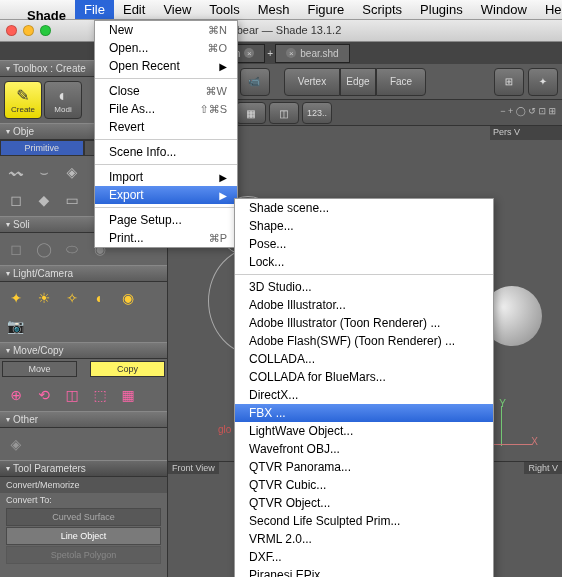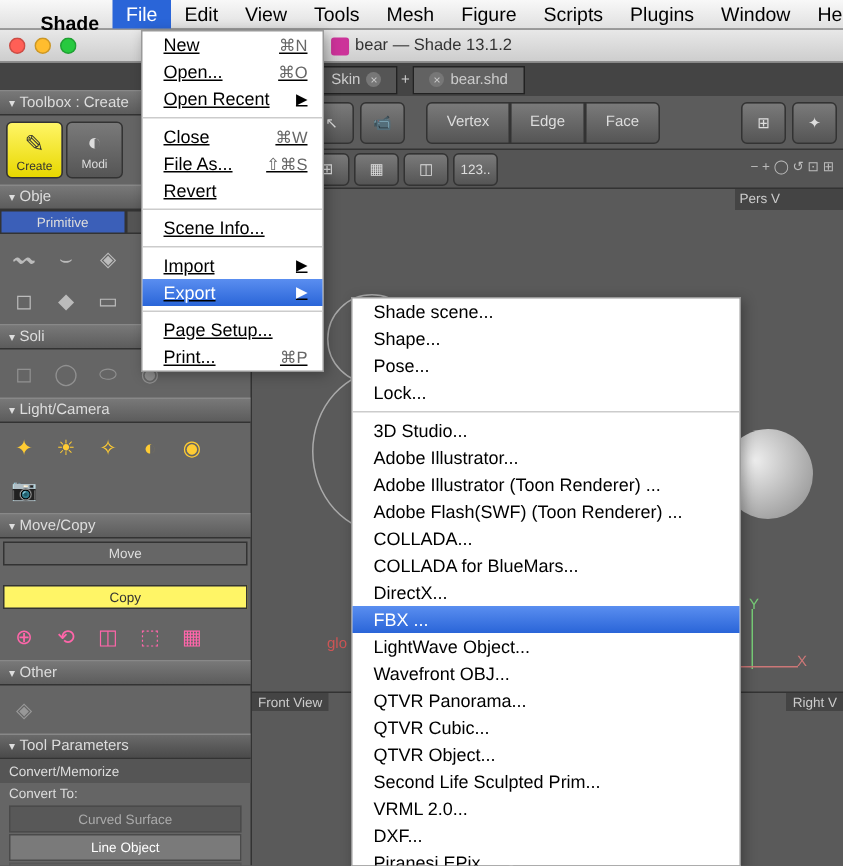--- a/index.html
+++ b/index.html
@@ -43,33 +43,33 @@
 .panel-header { background: linear-gradient(#787878,#5c5c5c); padding: 2px 6px; font-size: 10px; border-top: 1px solid #888; border-bottom: 1px solid #333; display: flex; align-items: center; gap: 3px; }
 .panel-header::before { content: "▾"; font-size: 8px; }
 .tool-row { display: flex; gap: 2px; padding: 4px; }
 .tool-btn { width: 38px; height: 38px; border: 1px solid #333; border-radius: 4px; background: linear-gradient(#7a7a7a,#555); display: flex; flex-direction: column; align-items: center; justify-content: center; font-size: 8px; color: #ddd; }
 .tool-btn.active { background: linear-gradient(#fff566,#e8d800); color: #333; }
 .sub-tabs { display: flex; background: #555; }
 .sub-tab { flex: 1; padding: 2px; text-align: center; font-size: 9px; border: 1px solid #333; }
 .sub-tab.active { background: #3b5fb8; }
 .icon-grid { display: flex; flex-wrap: wrap; gap: 4px; padding: 4px; }
 .icon-cell { width: 24px; height: 24px; display: flex; align-items: center; justify-content: center; color: #bbb; font-size: 14px; }
-.move-copy-row { display: flex; padding: 2px; gap: 13px; flex-direction: column; }
+.move-copy-row { display: flex; padding: 2px; gap: 13px; }
 .mc-btn { flex: 1; padding: 2px; font-size: 9px; text-align: center; border: 1px solid #333; background: #666; }
 .mc-btn.active { background: #fff566; color: #333; }
 .convert-item { padding: 3px 12px; font-size: 9px; color: #aaa; border: 1px solid #4a4a4a; margin: 1px 6px; background: #585858; text-align: center; }
 .convert-item.sel { background: #7a7a7a; color: #fff; }
 
 
 .viewport-area { position: absolute; left: 168px; top: 100px; right: 0; bottom: 0; background: #5a5a5a; }
 .vp-header { position: absolute; font-size: 9px; color: #ccc; background: #444; padding: 1px 4px; }
 .wireframe { position: absolute; border: 1px solid #aaa; border-radius: 50%; }
 
 
-.file-menu { position: absolute; left: 94px; top: 20px; width: 122px; background: #fff; border: 1px solid #999; box-shadow: 2px 2px 8px rgba(0,0,0,.3); font-size: 12px; z-index: 100; text-decoration: underline; }
+.file-menu { position: absolute; left: 94px; top: 20px; width: 144px; background: #fff; border: 1px solid #999; box-shadow: 2px 2px 8px rgba(0,0,0,.3); font-size: 12px; z-index: 100; }
 .menu-item { padding: 2px 10px 2px 14px; display: flex; justify-content: space-between; align-items: center; cursor: default; }
 .menu-item.highlighted { background: linear-gradient(#5a8ef0,#2a65d8); color: white; }
 .menu-sep { height: 1px; background: #ccc; margin: 3px 0; }
 .menu-shortcut { color: #666; font-size: 11px; }
 .submenu-arrow { font-size: 10px; }
 
 
 .export-menu { position: absolute; left: 234px; top: 198px; width: 260px; background: #fff; border: 1px solid #999; box-shadow: 2px 2px 8px rgba(0,0,0,.3); font-size: 12px; z-index: 101; }
 
 .axis-label { position: absolute; font-size: 10px; color: #888; }
@@ -123,21 +123,21 @@
 
 <div class="top-toolbar" style="position:absolute;top:64px;left:168px;right:0;">
   <div class="tbtn">▲</div>
   <div class="tbtn">↖</div>
   <div class="tbtn">📹</div>
   <div style="width:6px"></div>
   <div class="tbtn-group">
     <div class="tbtn" style="width:56px">
         <span>Vertex</span>
       </div>
-    <div class="tbtn" style="width:50px">
+    <div class="tbtn" style="width:36px">
         <span>Edge</span>
       </div>
     <div class="tbtn" style="width:50px">
         <span>Face</span>
       </div>
   </div>
   <div style="flex:1"></div>
   <div class="tbtn">⊞</div>
   <div class="tbtn">✦</div>
 </div>

